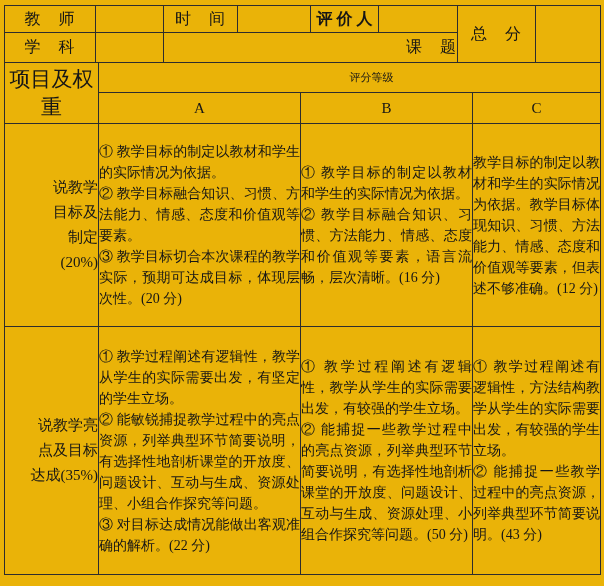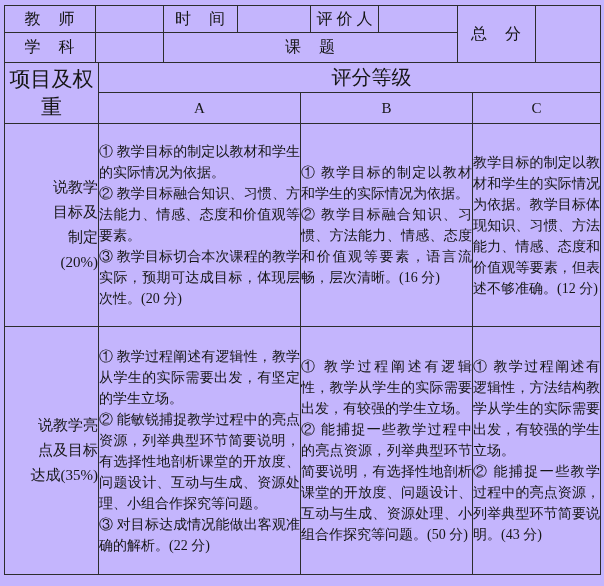--- a/index.html
+++ b/index.html
@@ -1,26 +1,26 @@
 <!DOCTYPE html>
 <html><head>
 <meta charset="utf-8">
 <style>
   html,body { margin:0; padding:0; background:#ffffff; }
   .sheet {
     width:604px; height:586px; box-sizing:border-box;
-    background:#c4b5fd; padding:5px 4px 0 4px;
+    background:#eab308; padding:5px 4px 0 4px;
     font-family:"Liberation Serif","DejaVu Serif",serif;
     color:#161616; overflow:hidden;
   }
   table.tbl { border-collapse:collapse; table-layout:fixed; width:596px; }
   .tbl td { border:1px solid #2d2d2d; padding:0; vertical-align:middle; overflow:hidden; }
   .lbl { text-align:center; font-size:16px; letter-spacing:1px; }
   .grade { text-align:center; font-size:15px; }
-  .topic { text-align:center; padding-left:10px; }
+  .topic { text-align:right; padding-left:10px; }
   .stub  { font-size:21px; letter-spacing:0; }
   .item  { text-align:right; font-size:15px; line-height:25px; white-space:pre-line; letter-spacing:0; }
   .txt {
     font-size:14px; line-height:21px; padding:4px 8px;
     text-align:justify; white-space:pre-line; letter-spacing:0;
   }
 </style>
 </head>
 <body>
 
@@ -39,35 +39,35 @@
       <col style="width:63px">
         <col style="width:65px">
     </colgroup>
 
     <tbody>
         <tr style="height:27px">
       <td class="lbl">教　师</td>
       <td class="val" colspan="2"></td>
       <td class="lbl">时　间</td>
       <td class="val" colspan="2"></td>
-      <td class="lbl" style="letter-spacing:0;">评 价 人</td>
+      <td class="lbl" style="letter-spacing:0;font-weight:bold;">评 价 人</td>
       <td class="val"></td>
       <td class="lbl" colspan="2" rowspan="2">总　分</td>
       <td class="val" rowspan="2"></td>
     </tr>
 
     <tr style="height:30px">
       <td class="lbl">学　科</td>
       <td class="val" colspan="2"></td>
       <td class="lbl topic" colspan="5">课　题</td>
     </tr>
 
     <tr style="height:30px">
       <td class="lbl stub" colspan="2" rowspan="2">项目及权重</td>
-      <td class="lbl" colspan="9" style="letter-spacing:0;font-size:20px;padding-left:44px;">评分等级</td>
+      <td class="lbl" colspan="9" style="letter-spacing:0;font-size:11px;padding-left:44px;">评分等级</td>
     </tr>
 
     <tr style="height:31px">
       <td class="grade" colspan="3">A</td>
       <td class="grade" colspan="4">B</td>
       <td class="grade" colspan="2">C</td>
     </tr>
 
     <tr style="height:203px">
       <td class="item" colspan="2">说教学

